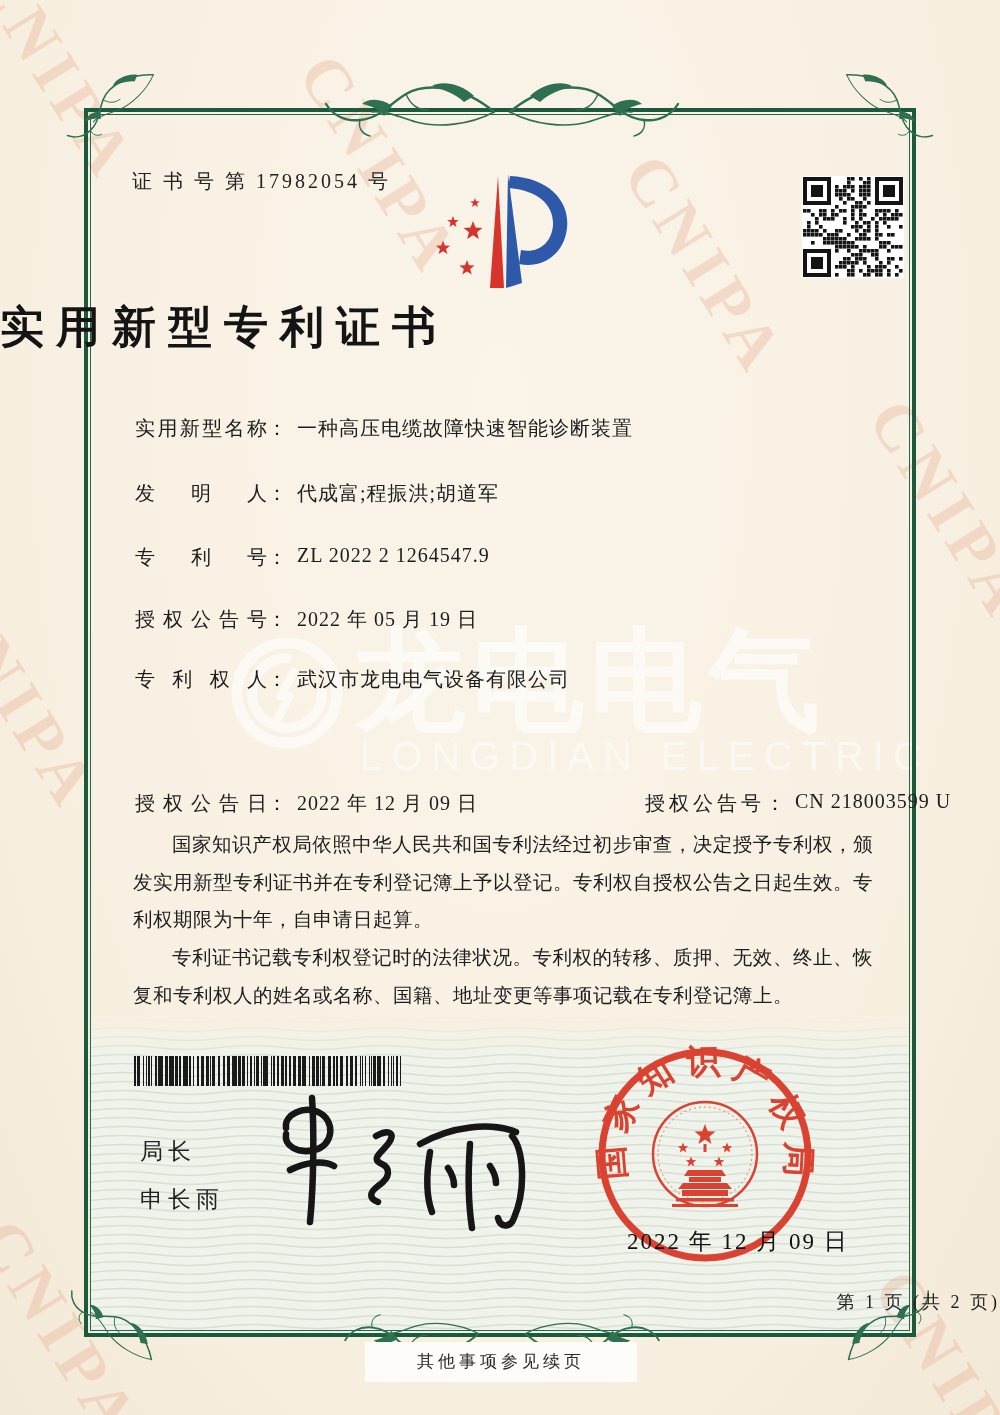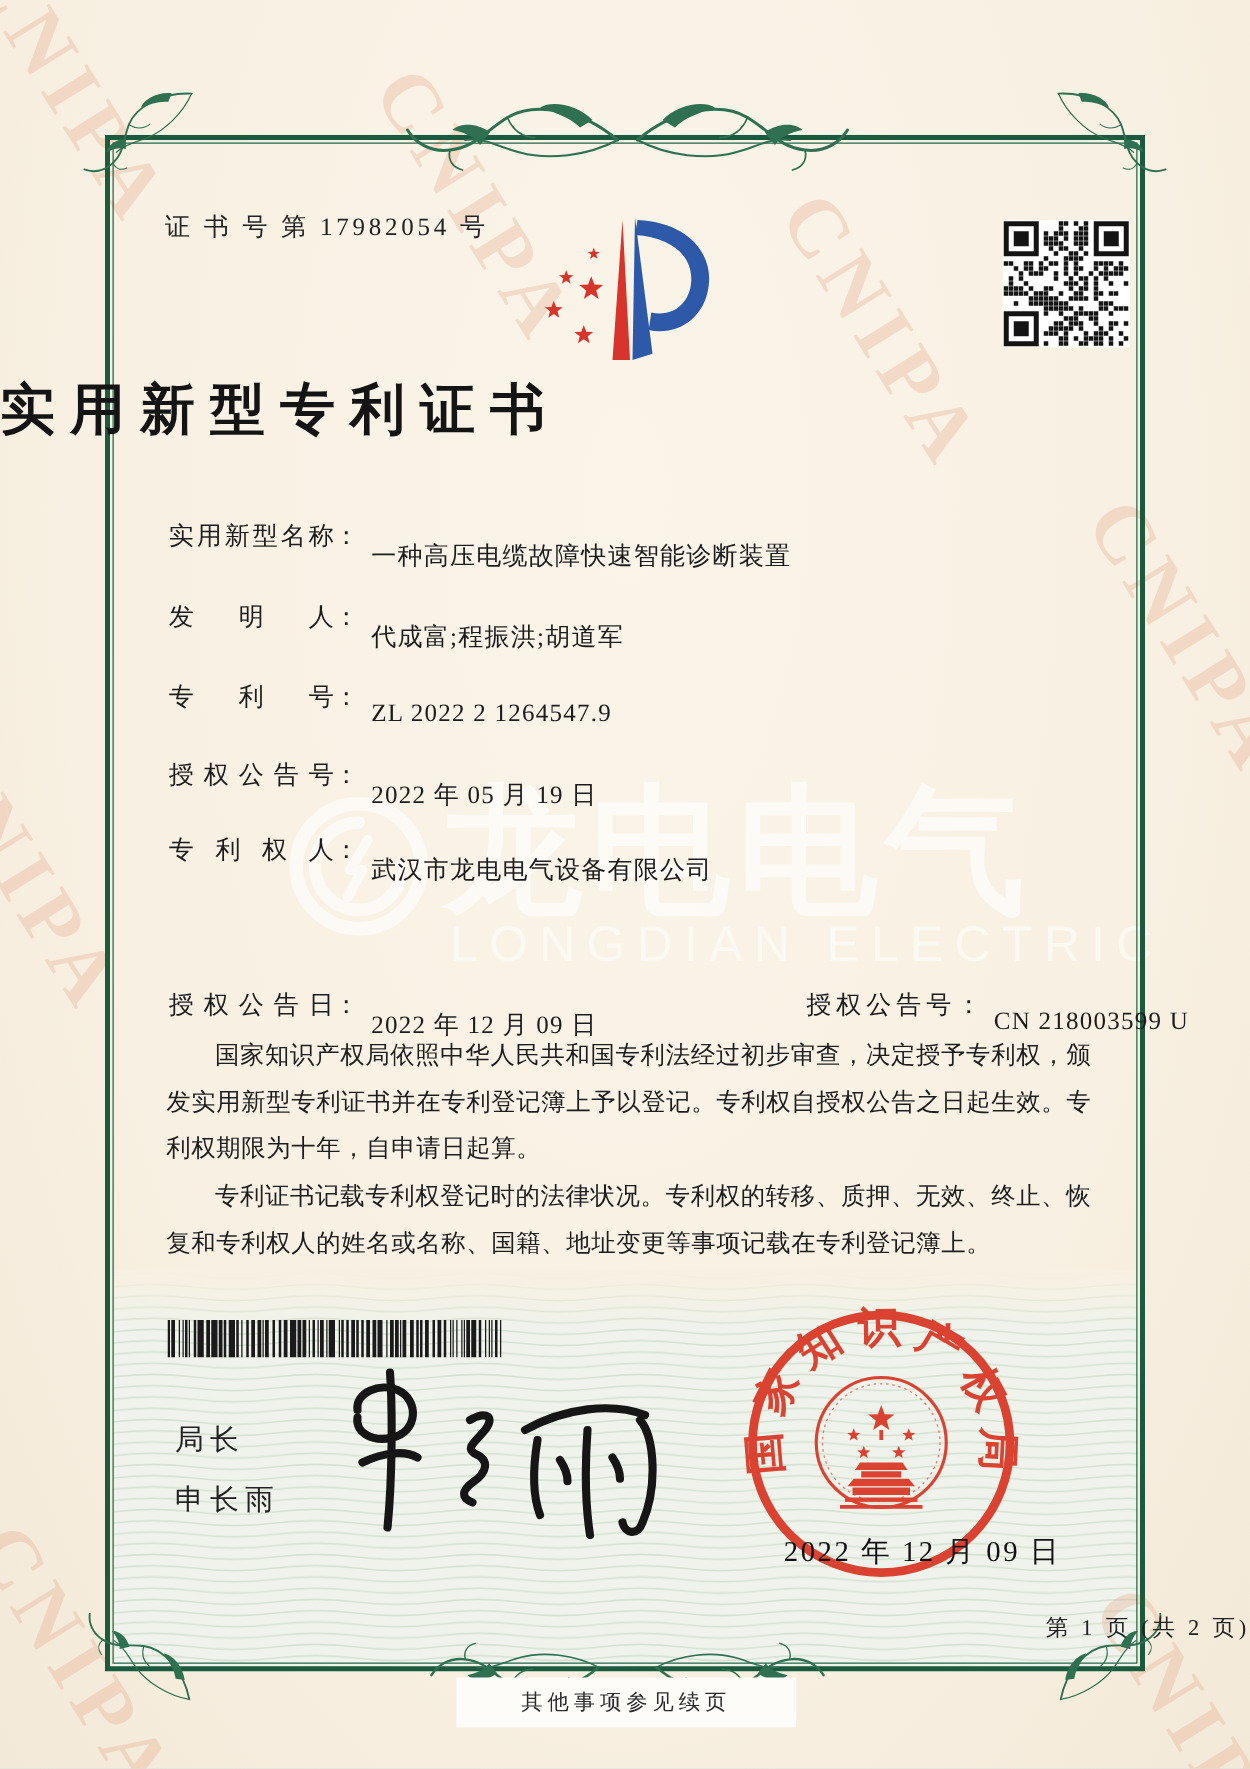--- a/index.html
+++ b/index.html
@@ -40,21 +40,21 @@
   
   .content { position: absolute; inset: 0; z-index: 5; }
   .cert-no { position: absolute; left: 132px; top: 168px; font-size: 20px; letter-spacing: 3px; color: #222; }
   .logo-svg { position: absolute; left: 420px; top: 170px; }
   .qr-svg { position: absolute; left: 802px; top: 176px; }
   .doc-title { position: absolute; left: 0; right: 0; top: 298px; text-align: left;
     font-size: 44px; font-weight: bold; letter-spacing: 12px; color: #141414; }
   .field-row { position: absolute; left: 135px; width: 745px; font-size: 20px; color: #1c1c1c; }
   .f-label { display: inline-block; width: 132px; text-align: justify; text-align-last: justify; vertical-align: top; }
   .f-colon { display: inline-block; vertical-align: top; margin-right: 10px; }
-  .f-value { display: inline-block; vertical-align: top; letter-spacing: 1px; margin-top: 16px; }
+  .f-value { display: inline-block; vertical-align: top; letter-spacing: 1px; }
   .f-value.wide { width: 575px; line-height: 1.62; }
   .grant-right { position: absolute; left: 510px; top: 0; white-space: nowrap; }
   .grant-right .f-label2 { letter-spacing: 4px; }
   .paras { position: absolute; left: 133px; top: 826px; width: 740px;
     font-size: 19.5px; line-height: 1.93; color: #1d1d1d; text-align: justify; }
   .paras p { text-indent: 2em; letter-spacing: 0.5px; }
   .barcode-svg { position: absolute; left: 134px; top: 1056px; }
   .officer-title { position: absolute; left: 140px; top: 1136px; font-family: "Liberation Sans", sans-serif;
     font-size: 23px; letter-spacing: 5px; color: #222; text-align: right; }
   .officer-name { position: absolute; left: 140px; top: 1184px; font-family: Liberation Sans, sans-serif;

